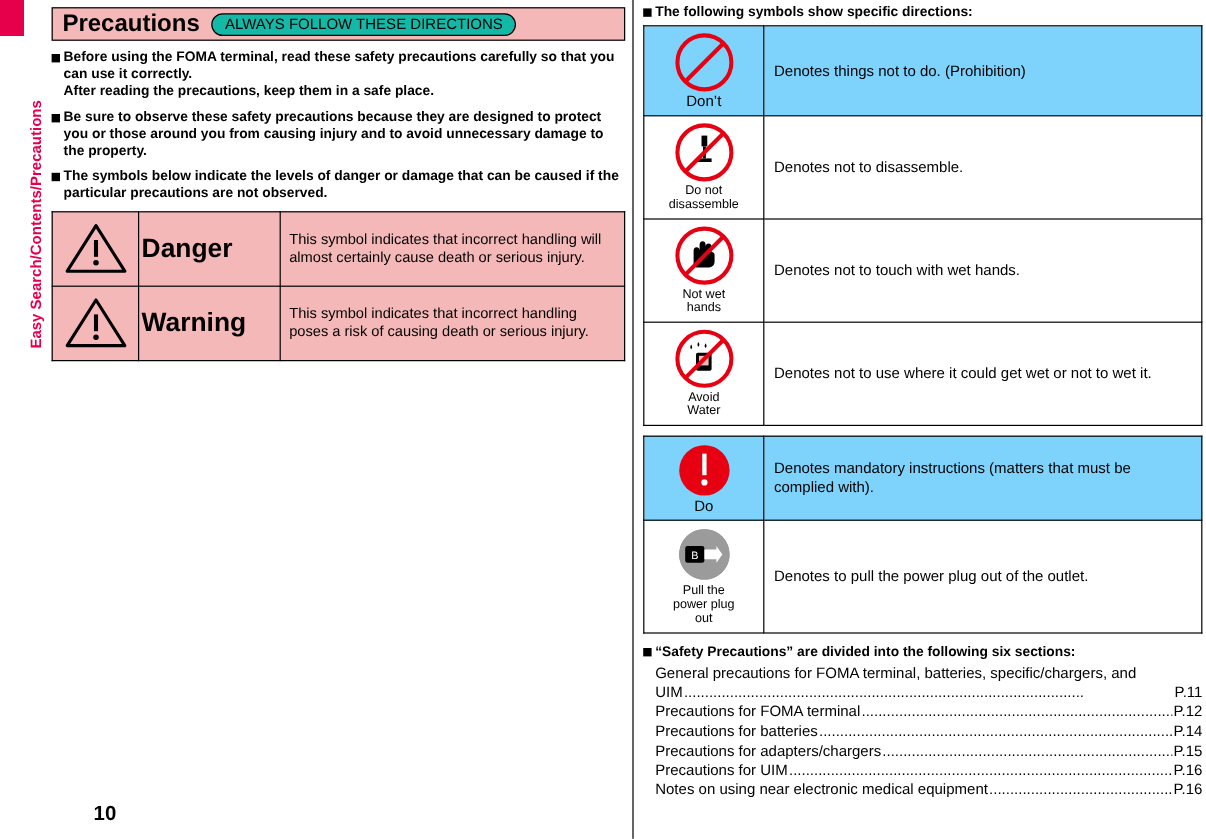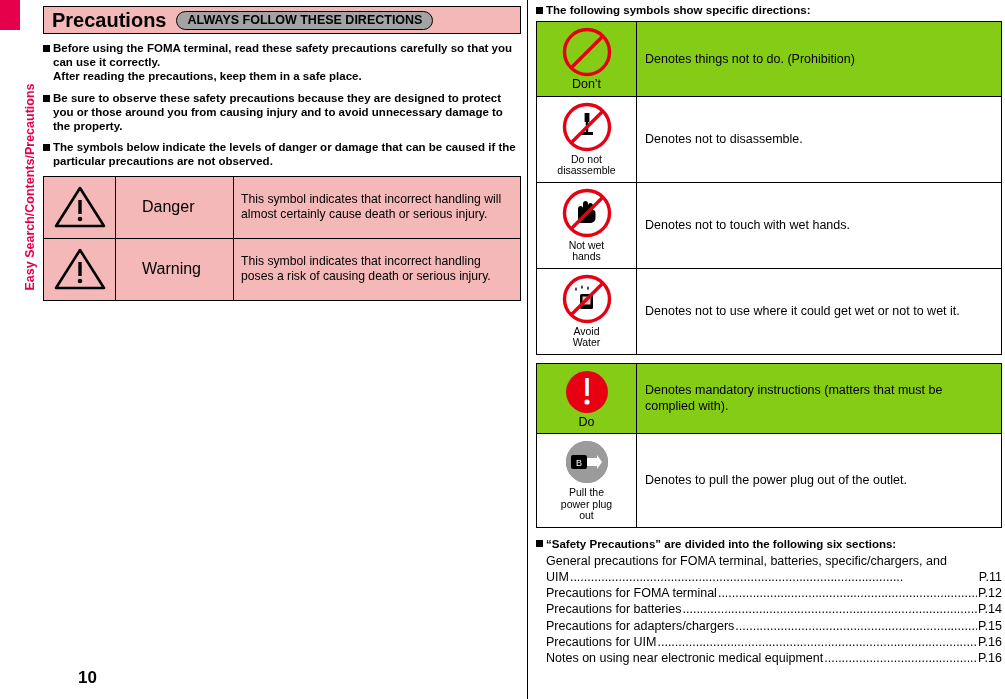--- a/index.html
+++ b/index.html
@@ -59,23 +59,23 @@
     height:28px;
     display:flex; align-items:center;
   }
   .title-bar .t-main {
     font-size:20px; font-weight:bold; margin-left:8px; letter-spacing:0px;
   }
   .title-bar .t-pill {
     margin-left:10px;
     border:1.5px solid #000;
     border-radius:11px;
-    background:#a3a3a3;
+    background:#14b8a6;
     padding:1px 10px 2px 10px;
-    font-size:12.5px; font-weight:bold;
+    font-size:12.5px; font-weight:normal;
     line-height:14px;
   }
 
   
   .bullet-block { margin-top:7px; }
   .bullet {
     display:flex; align-items:flex-start;
     margin-bottom:7px;
   }
   .bullet .sq {
@@ -93,21 +93,21 @@
     width:478px;
     background:#f5b8b8;
   }
   .dtable td {
     border:1px solid #000;
     vertical-align:middle;
     padding:0;
   }
   .dtable .c-icon { width:72px; text-align:center; }
   .dtable .c-word { width:118px; }
-  .dtable .c-word span { font-size:16px; font-weight:normal; padding-left:2px;margin-left:24px; }
+  .dtable .c-word span { font-size:22px; font-weight:bold; padding-left:2px; }
   .dtable .c-desc { padding:7px 8px 7px 7px; font-size:12.2px; line-height:15.5px; }
   .row-h { height:62px; }
 
   
   .tri {
     position:relative; width:52px; height:44px; margin:5px auto;
   }
   .tri svg { display:block; }
 
   
@@ -121,21 +121,21 @@
   .rhead .rtxt { font-size:11.5px; font-weight:bold; line-height:13px; }
 
   .stable {
     border:1px solid #000;
     border-collapse:collapse;
     width:466px;
   }
   .stable td { border:1px solid #000; vertical-align:middle; padding:0; }
   .stable .s-icon { width:100px; text-align:center; padding:4px 2px 5px 2px; }
   .stable .s-desc { padding:6px 8px; font-size:12.5px; line-height:16px; }
-  .pinkrow td { background:#84cc16; }
+  .pinkrow td { background:#7dd3fc; }
   .caption { font-size:10.5px; line-height:11.5px; text-align:center; margin-top:1px;}
   .caption.big { font-size:12.5px; }
 
   .prohib { position:relative; width:52px; height:52px; margin:0 auto; }
   .mand   { position:relative; width:48px; height:48px; margin:0 auto; }
 
   .gap { height:8px; }
 
   
   .sec-head { display:flex; align-items:flex-start; margin-top:9px; }

